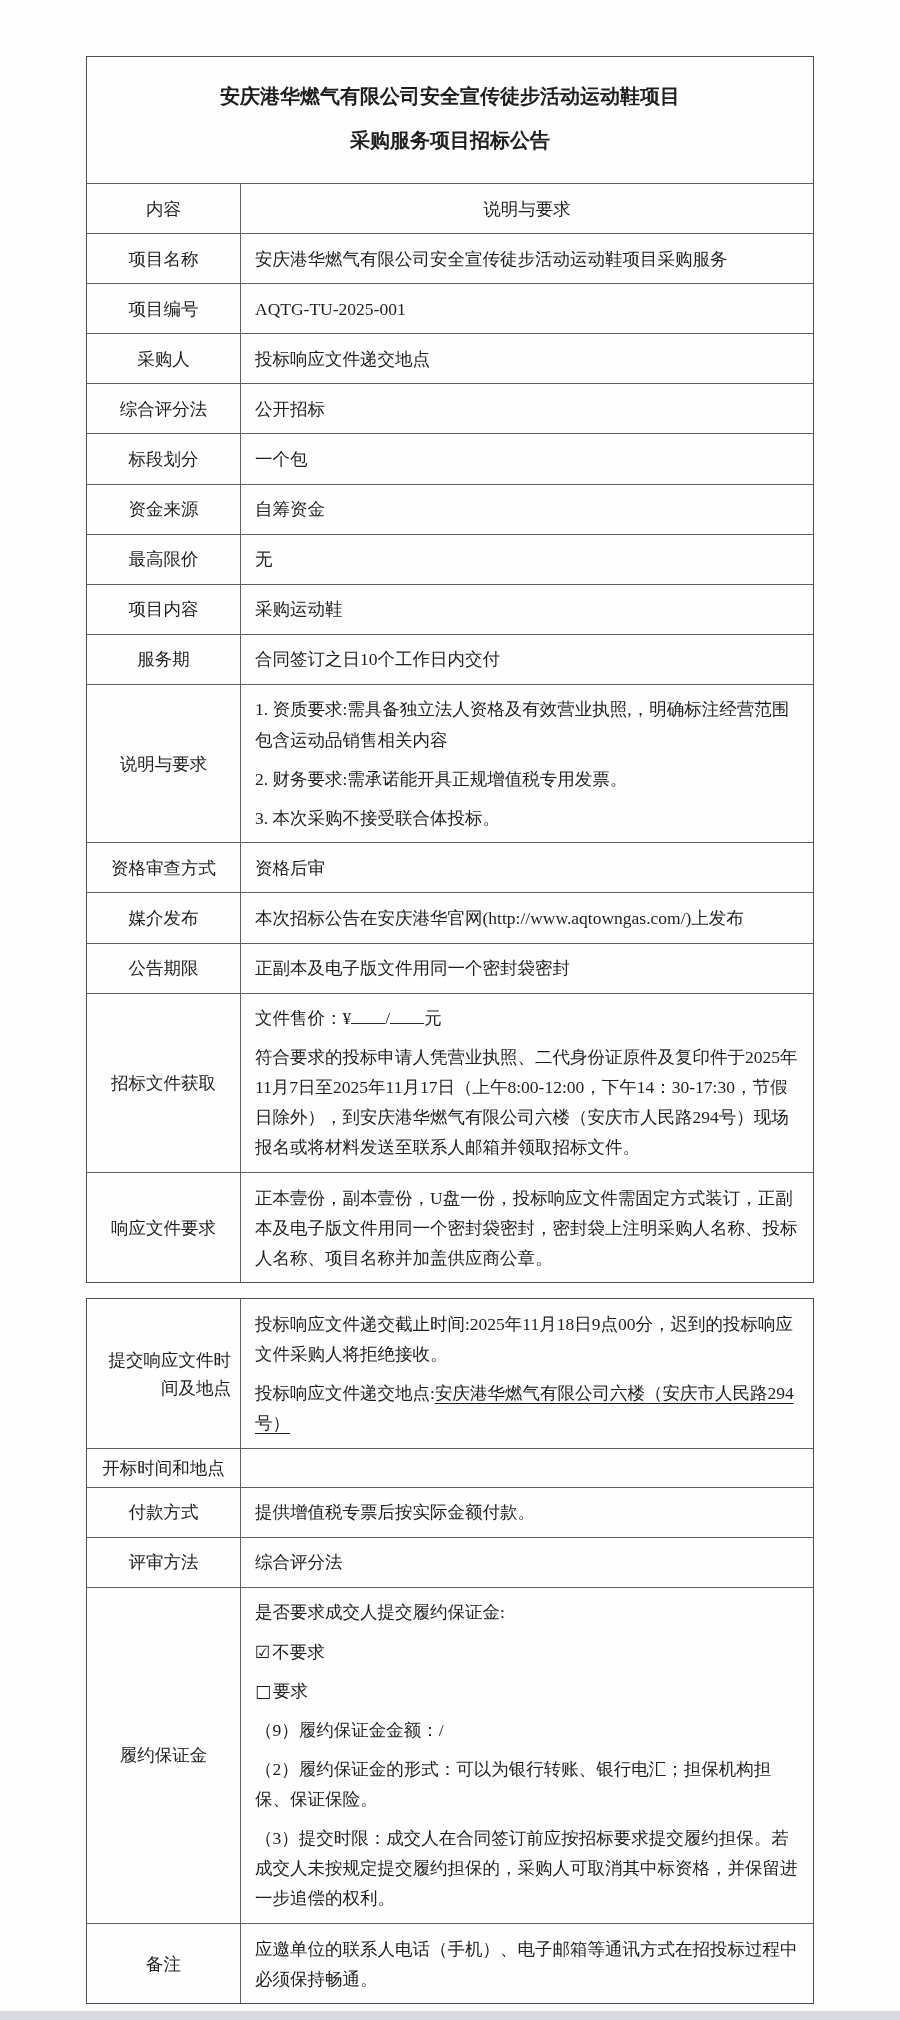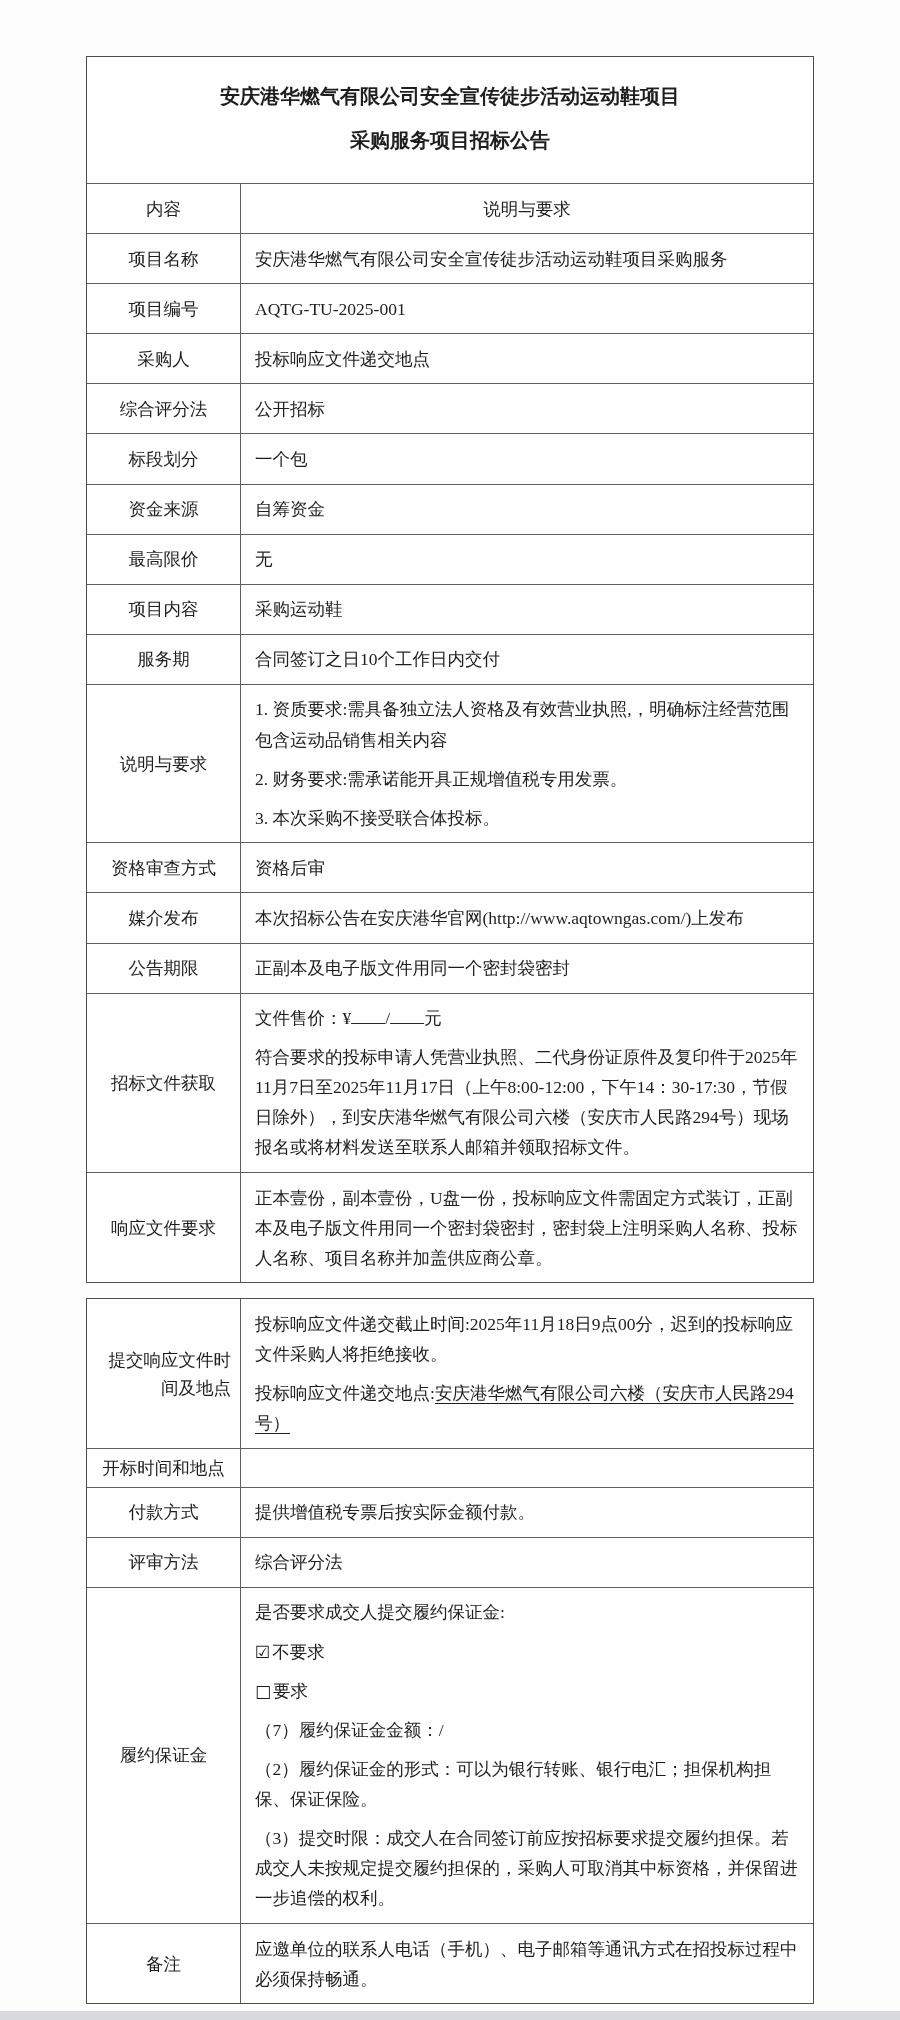--- a/index.html
+++ b/index.html
@@ -185,21 +185,21 @@
           <div class="cell-content">
             <p>综合评分法</p>
           </div>
         </div>
         <div class="row">
           <div class="cell-label">履约保证金</div>
           <div class="cell-content">
             <p>是否要求成交人提交履约保证金:</p>
             <p><span class="checkbox">☑</span><span>不要求</span></p>
             <p><span class="checkbox">□</span><span>要求</span></p>
-            <p>（7）履约保证金金额：/</p>
+            <p>（9）履约保证金金额：/</p>
             <p>（2）履约保证金的形式：可以为银行转账、银行电汇；担保机构担保、保证保险。</p>
             <p>（3）提交时限：成交人在合同签订前应按招标要求提交履约担保。若成交人未按规定提交履约担保的，采购人可取消其中标资格，并保留进一步追偿的权利。</p>
           </div>
         </div>
         <div class="row">
           <div class="cell-label">备注</div>
           <div class="cell-content">
             <p>应邀单位的联系人电话（手机）、电子邮箱等通讯方式在招投标过程中必须保持畅通。</p>
           </div>
         </div>

